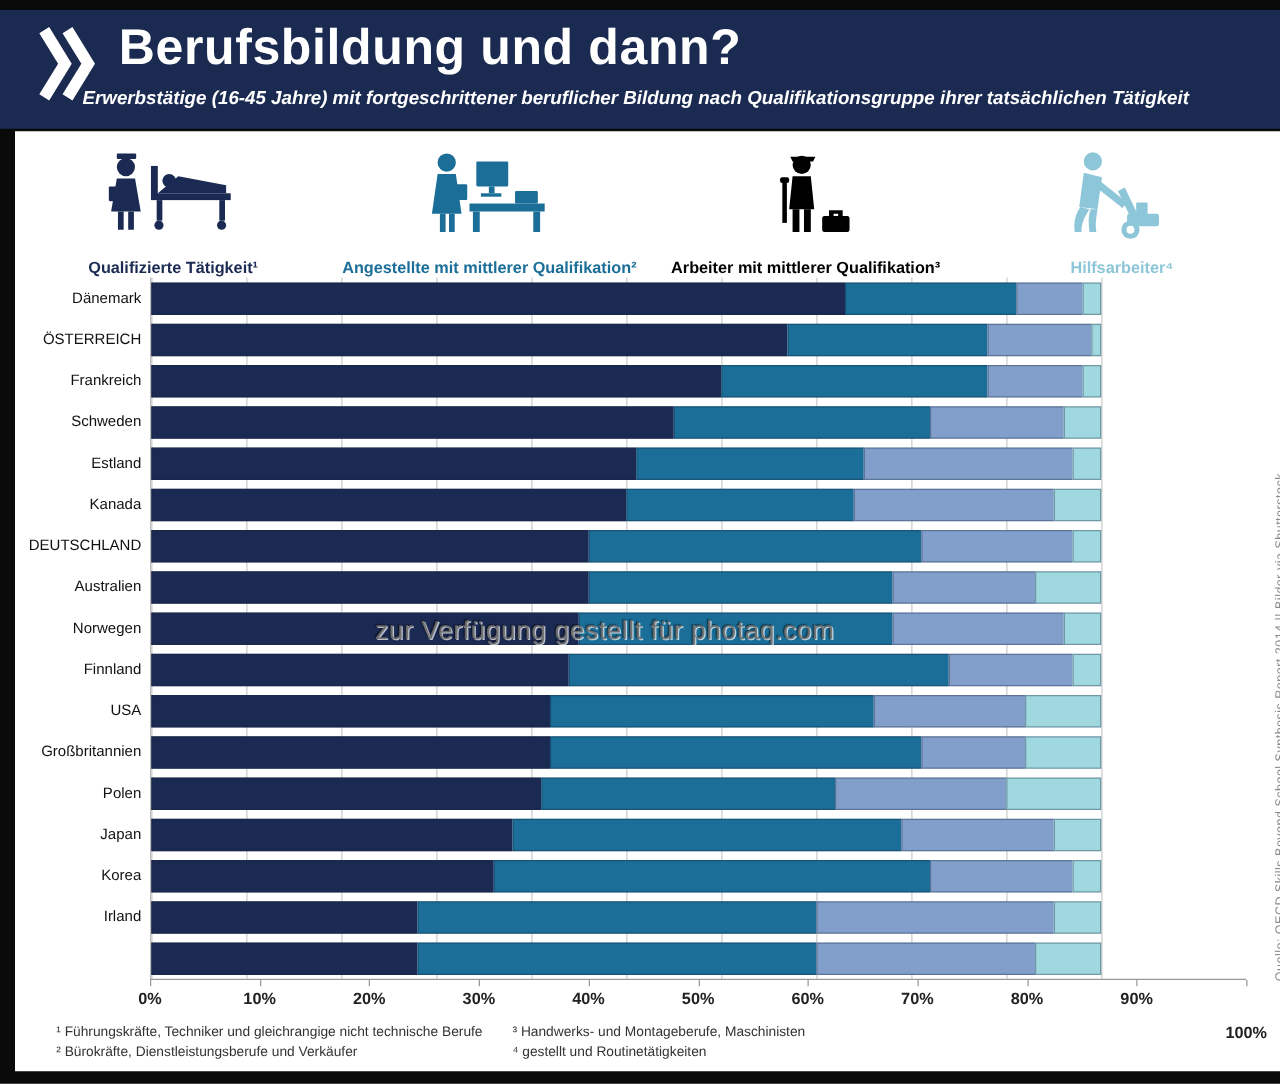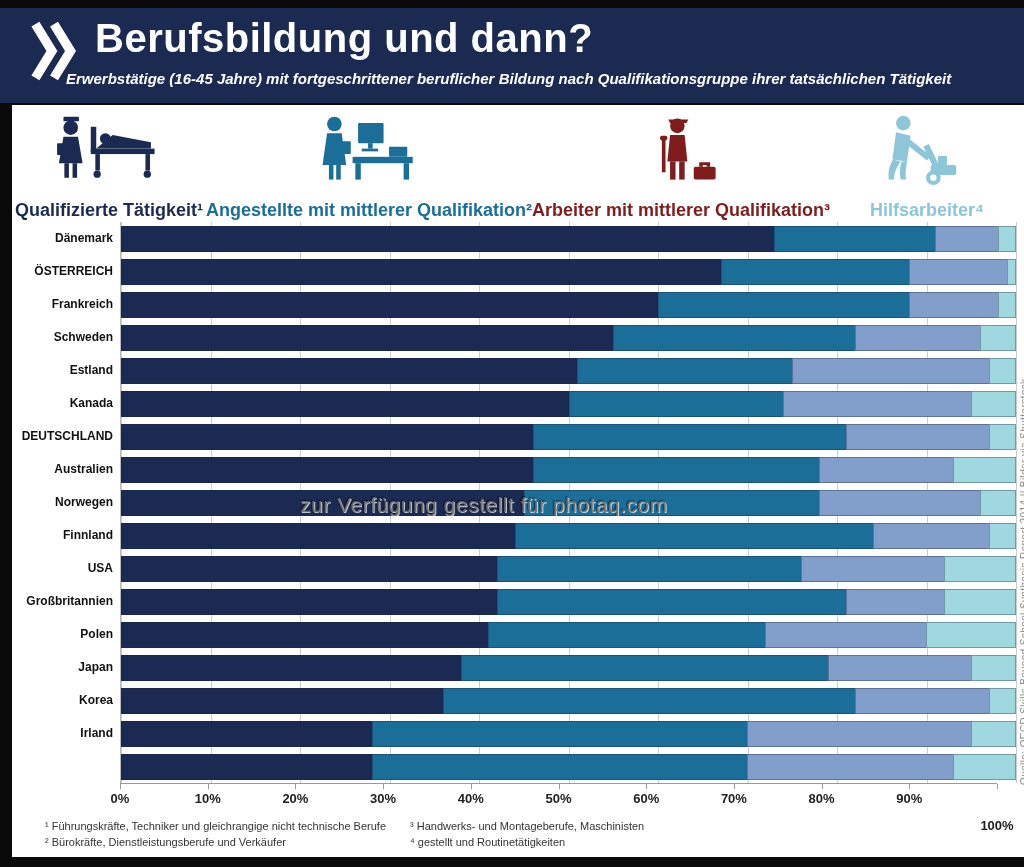--- a/index.html
+++ b/index.html
@@ -24,23 +24,23 @@
   }
   
   .panel{
     position:absolute;left:12px;top:105px;width:1012px;height:752px;
     background:#ffffff;
   }
   
   .legend{position:absolute;left:0;top:6px;width:1012px;height:110px;display:flex;}
   .legend-cell{flex:1;display:flex;flex-direction:column;align-items:center;justify-content:flex-end;}
   .legend-icon{height:84px;display:flex;align-items:flex-end;}
-  .legend-label{font-size:18px;font-weight:bold;margin-top:4px;white-space:nowrap;}
-  
-  .chart{position:absolute;left:0;top:117px;width:1004px;display:flex;font-weight:bold;}
+  .legend-label{font-size:13px;font-weight:bold;margin-top:4px;white-space:nowrap;}
+  
+  .chart{position:absolute;left:0;top:117px;width:869px;display:flex;}
   .labels{width:108px;box-sizing:border-box;}
   .country-label{
     height:33px;line-height:33px;text-align:right;padding-right:7px;
     font-size:12px;color:#111111;white-space:nowrap;
   }
   .plot{flex:1;position:relative;border-left:1px solid #bbbbbb;}
   .gridline{position:absolute;top:0;bottom:0;width:0;border-left:1px solid #cccccc;}
   .bar-row{height:33px;display:flex;align-items:center;position:relative;}
   .bar{height:26px;display:flex;width:100%;}
   .seg{height:100%;box-sizing:border-box;border:1px solid rgba(25,35,60,0.35);border-right:none;}
@@ -128,21 +128,21 @@
             <rect x="62" y="38" width="18" height="3"></rect>
             <rect x="92" y="36" width="20" height="11" rx="1"></rect>
             <rect x="52" y="47" width="66" height="7"></rect>
             <rect x="55" y="54" width="6" height="18"></rect>
             <rect x="108" y="54" width="6" height="18"></rect>
           </g>
         </svg>
       </div>
       <div class="legend-label">Angestellte mit mittlerer Qualifikation²</div>
     </div>
-    <div class="legend-cell" style="color: #7f1d1d;">
+    <div class="legend-cell" style="color: #000000;">
       <div class="legend-icon">
         <svg viewBox="0 0 140 90" width="130" height="82">
           <g fill="currentColor">
             <circle cx="66" cy="13" r="8"></circle>
             <path d="M56 6 L78 6 L76 10 L58 10 Z"></path>
             <path d="M58 23 L74 23 L77 52 L55 52 Z"></path>
             <rect x="58" y="52" width="6" height="20"></rect>
             <rect x="68" y="52" width="6" height="20"></rect>
             <rect x="49" y="26" width="4" height="38"></rect>
             <rect x="47" y="24" width="8" height="5" rx="2"></rect>

